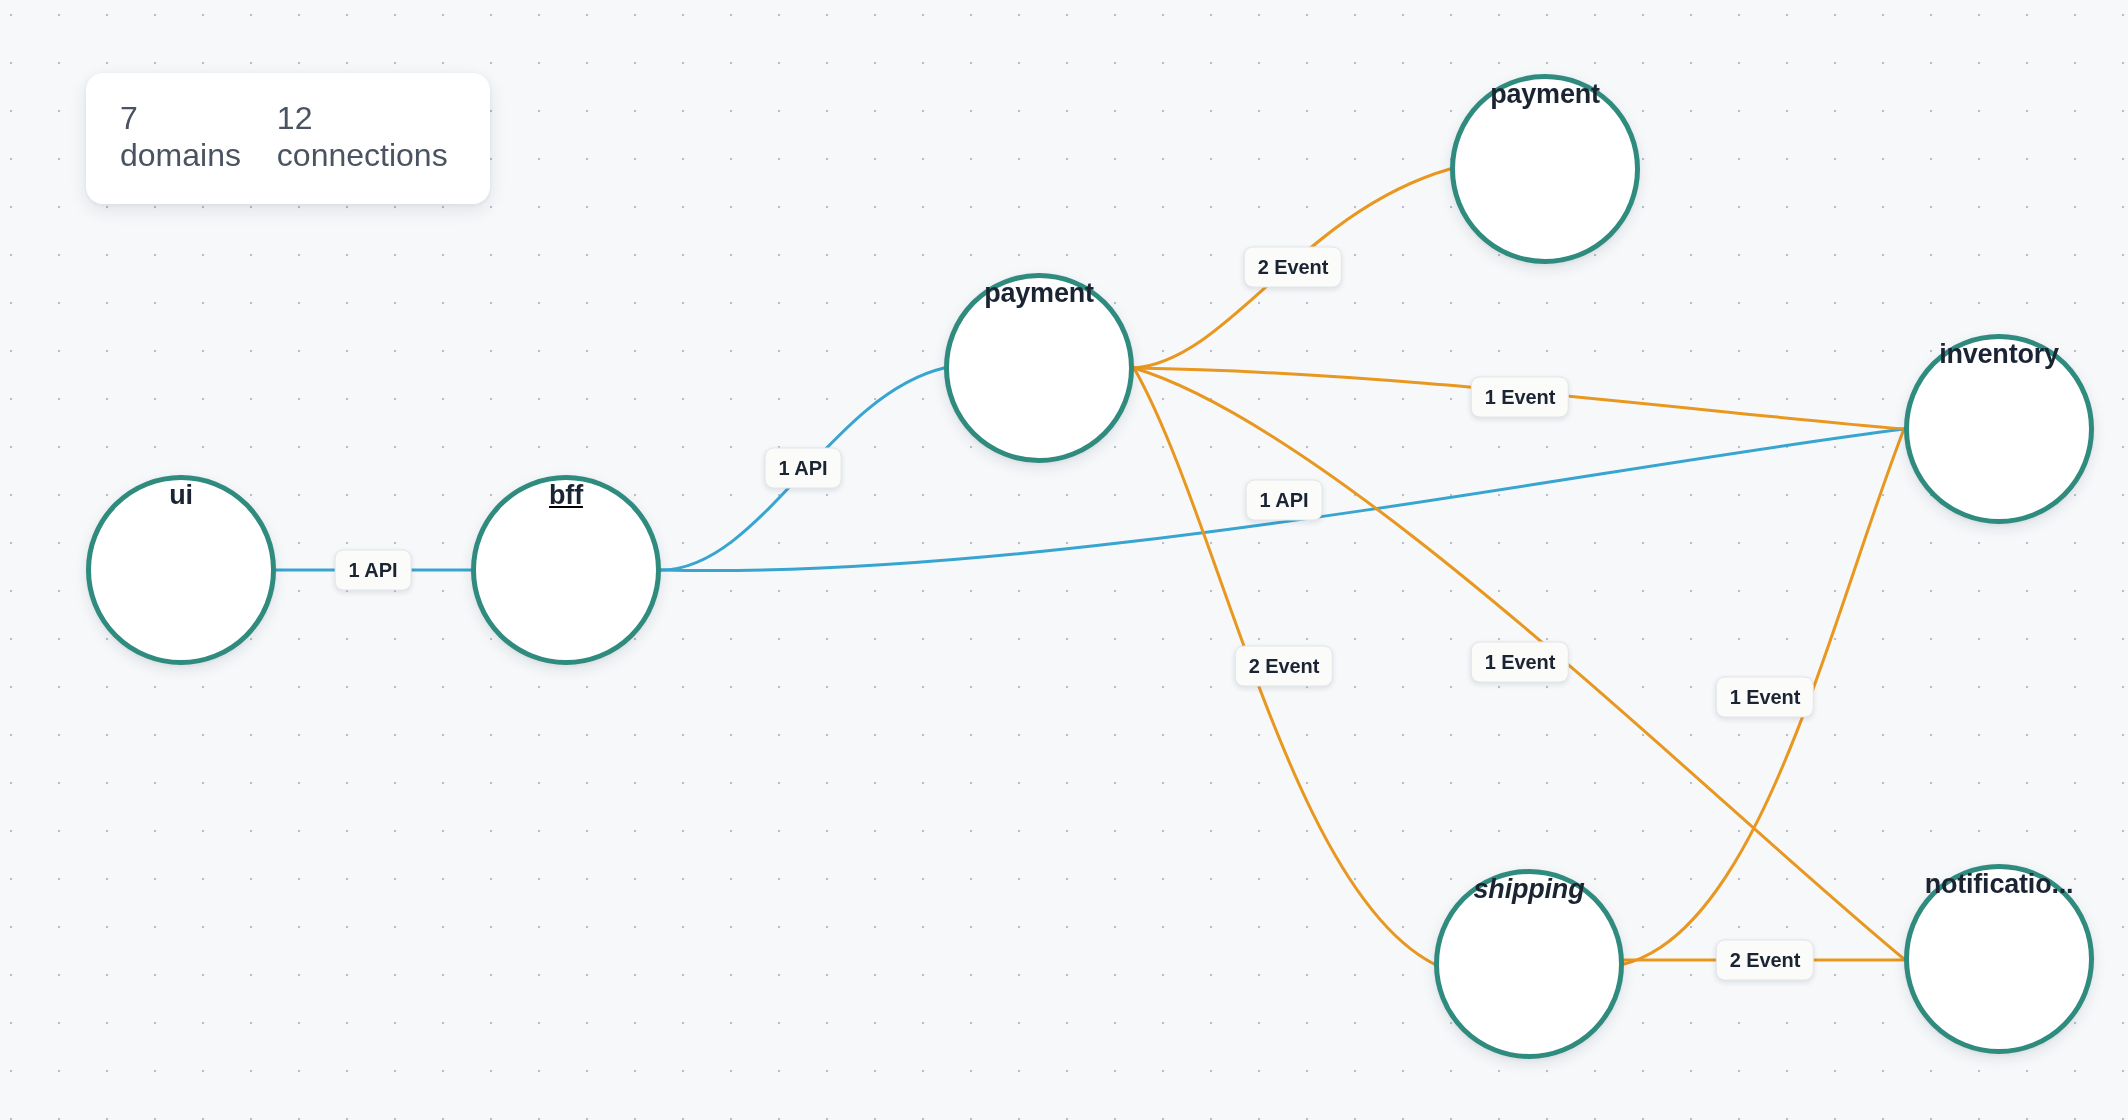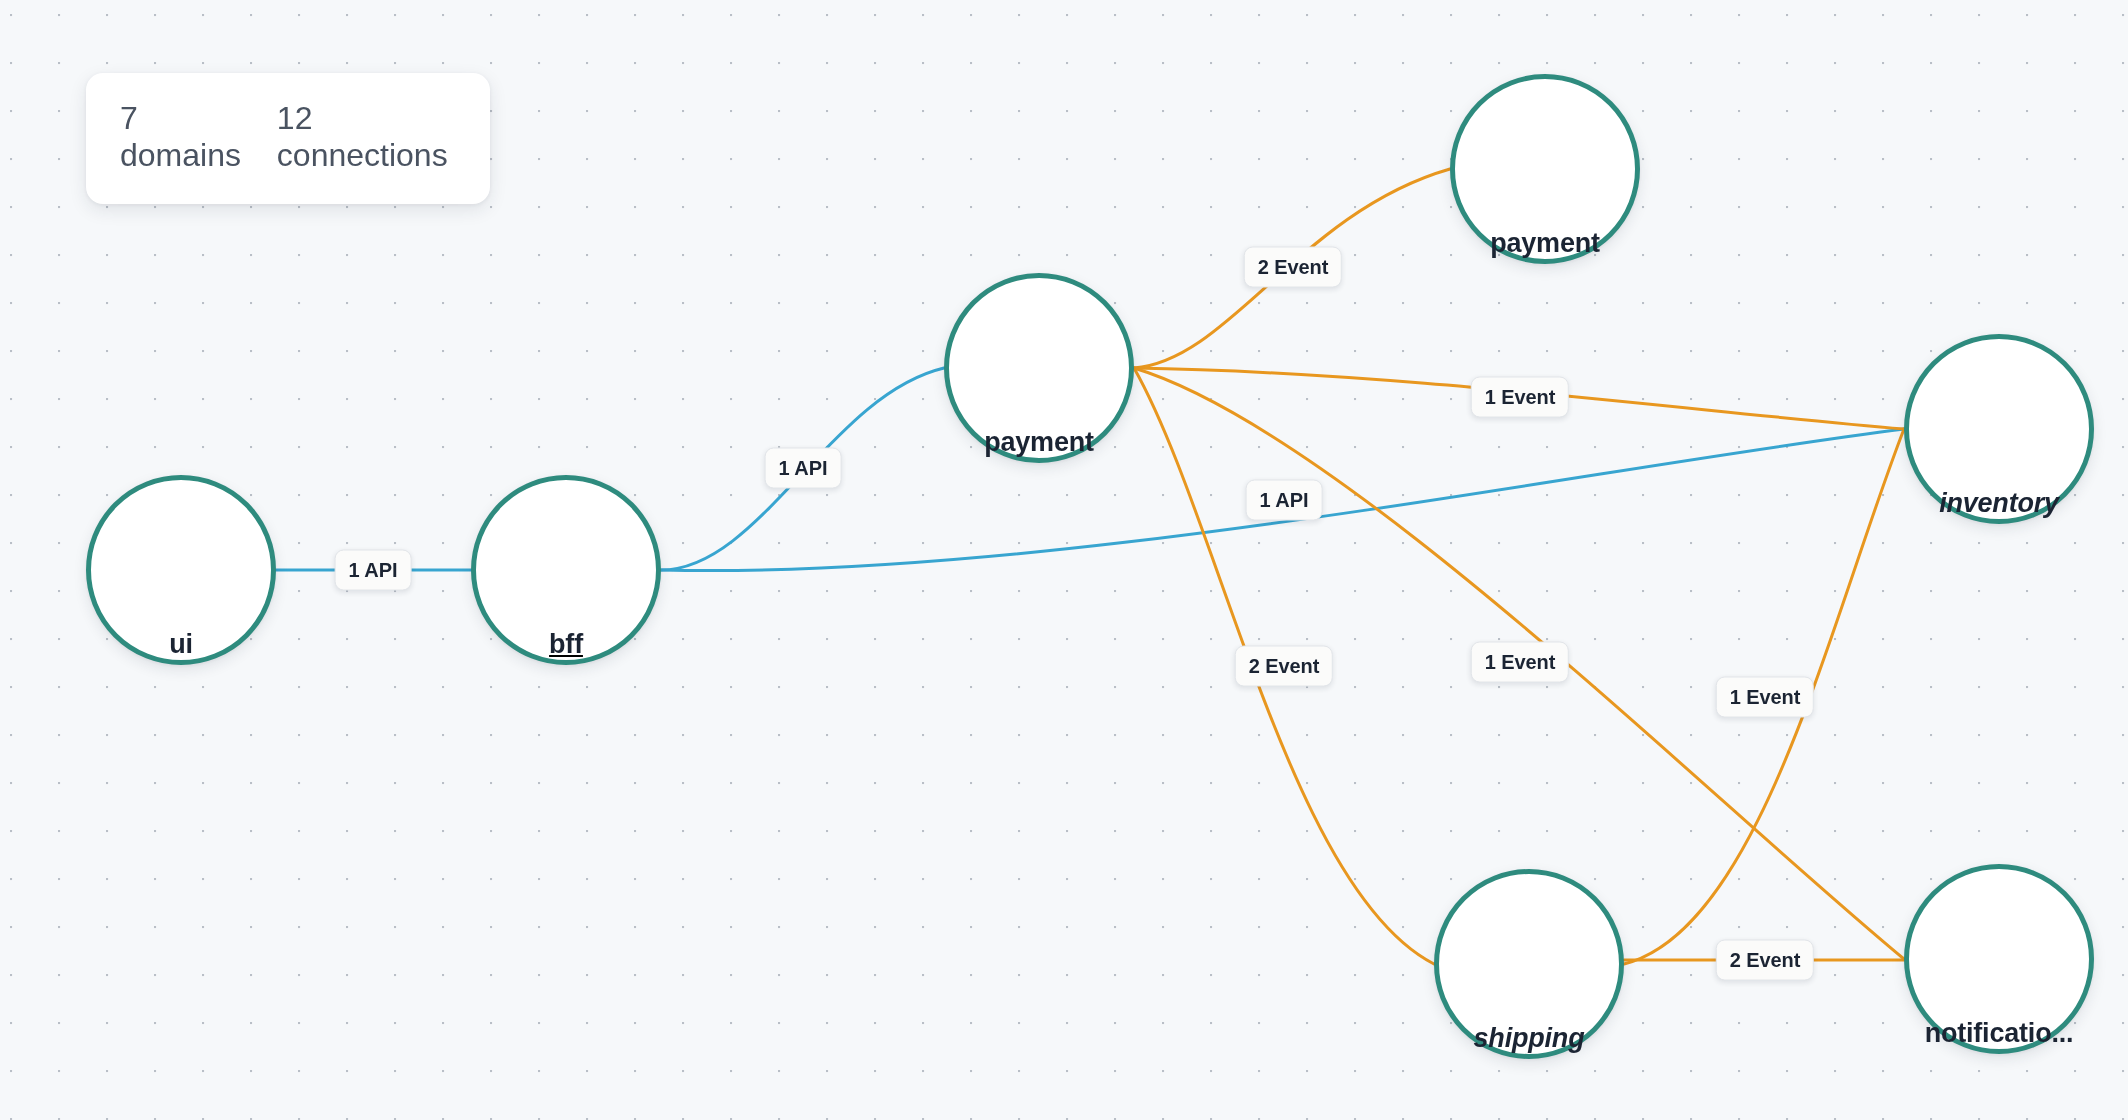--- a/index.html
+++ b/index.html
@@ -36,21 +36,21 @@
   .edge-path { fill: none; stroke-linecap: round; }
 
   
   .node {
     position: absolute;
     border-radius: 50%;
     background: #ffffff;
     border: 5px solid #2e8b7e;
     box-sizing: border-box;
     display: flex;
-    align-items: flex-end;
+    align-items: flex-start;
     justify-content: center;
     box-shadow: 0 5px 14px rgba(30,41,59,0.10), 0 1px 3px rgba(30,41,59,0.06);
   }
   .node-label {
     font-size: 27px;
     font-weight: bold;
     color: #1b2433;
     letter-spacing: -0.2px;
     white-space: nowrap;
     text-align: center;
@@ -123,21 +123,21 @@
       <div class="node" style="left: 471px; top: 475px; width: 190px; height: 190px; border-color: rgb(46, 139, 126); background: rgb(255, 255, 255); text-decoration: underline;">
         <div class="node-label" style="color: rgb(27, 36, 51);">bff</div>
       </div>
       <div class="node" style="left: 944px; top: 273px; width: 190px; height: 190px; border-color: rgb(46, 139, 126); background: rgb(255, 255, 255);">
         <div class="node-label" style="color: rgb(27, 36, 51);">payment</div>
       </div>
       <div class="node" style="left: 1450px; top: 74px; width: 190px; height: 190px; border-color: rgb(46, 139, 126); background: rgb(255, 255, 255);">
         <div class="node-label" style="color: rgb(27, 36, 51);">payment</div>
       </div>
       <div class="node" style="left: 1904px; top: 334px; width: 190px; height: 190px; border-color: rgb(46, 139, 126); background: rgb(255, 255, 255);">
-        <div class="node-label" style="color: rgb(27, 36, 51); font-style: italic;">inventory</div>
+        <div class="node-label" style="color: rgb(27, 36, 51);">inventory</div>
       </div>
       <div class="node" style="left: 1434px; top: 869px; width: 190px; height: 190px; border-color: rgb(46, 139, 126); background: rgb(255, 255, 255);">
         <div class="node-label" style="color: rgb(27, 36, 51); font-style: italic;">shipping</div>
       </div>
       <div class="node" style="left: 1904px; top: 864px; width: 190px; height: 190px; border-color: rgb(46, 139, 126); background: rgb(255, 255, 255);">
         <div class="node-label" style="color: rgb(27, 36, 51);">notificatio...</div>
       </div>
     </div>
 
   <div id="edge-labels-layer">

